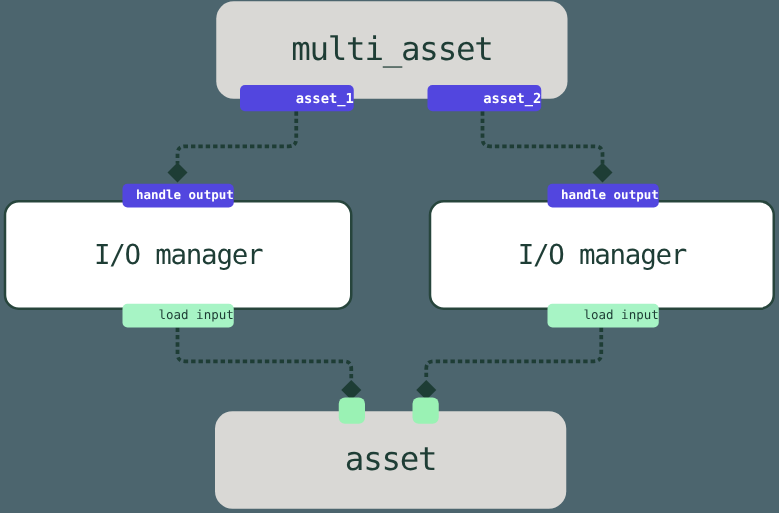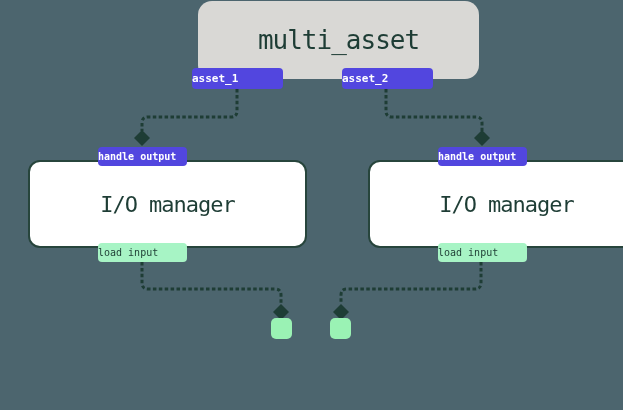--- a/index.html
+++ b/index.html
@@ -20,21 +20,20 @@
     background: var(--background);
     overflow: hidden;
     font-family: "DejaVu Sans Mono", "Liberation Mono", monospace;
   }
   .node {
     position: absolute;
     display: flex;
     align-items: center;
     justify-content: center;
     color: var(--ink);
-    margin-left: 25px;
   }
   .node-gray {
     background: var(--node-gray);
     border-radius: 14px;
     font-size: 26px;
     letter-spacing: -1px;
   }
   .node-white {
     background: var(--node-white);
     border: 2px solid #27453c;
@@ -45,21 +44,21 @@
   }
   .multi-asset { left: 173px; top: 1px; width: 281px; height: 78px; }
   .io-left  { left: 3px;   top: 160px; width: 279px; height: 88px; }
   .io-right { left: 343px; top: 160px; width: 277px; height: 88px; }
   .asset-node { left: 172px; top: 329px; width: 281px; height: 78px; }
 
   .badge {
     position: absolute;
     display: flex;
     align-items: center;
-    justify-content: flex-start;
+    justify-content: flex-end;
     z-index: 3;
     white-space: nowrap;
   }
   .badge-purple {
     background: var(--purple);
     color: #ffffff;
     border-radius: 4px;
     font-weight: bold;
   }
   .badge-green {
@@ -145,14 +144,17 @@
   </div>
   <div class="node node-white io-right">
     <span>I/O manager</span>
   </div>
   <div class="badge badge-green load-right">
     <span>load input</span>
   </div>
 
   <div class="port port-left"></div>
   <div class="port port-right"></div>
+  <div class="node node-gray asset-node">
+    <span>asset</span>
+  </div>
 
 </div>
 
 </body></html>

